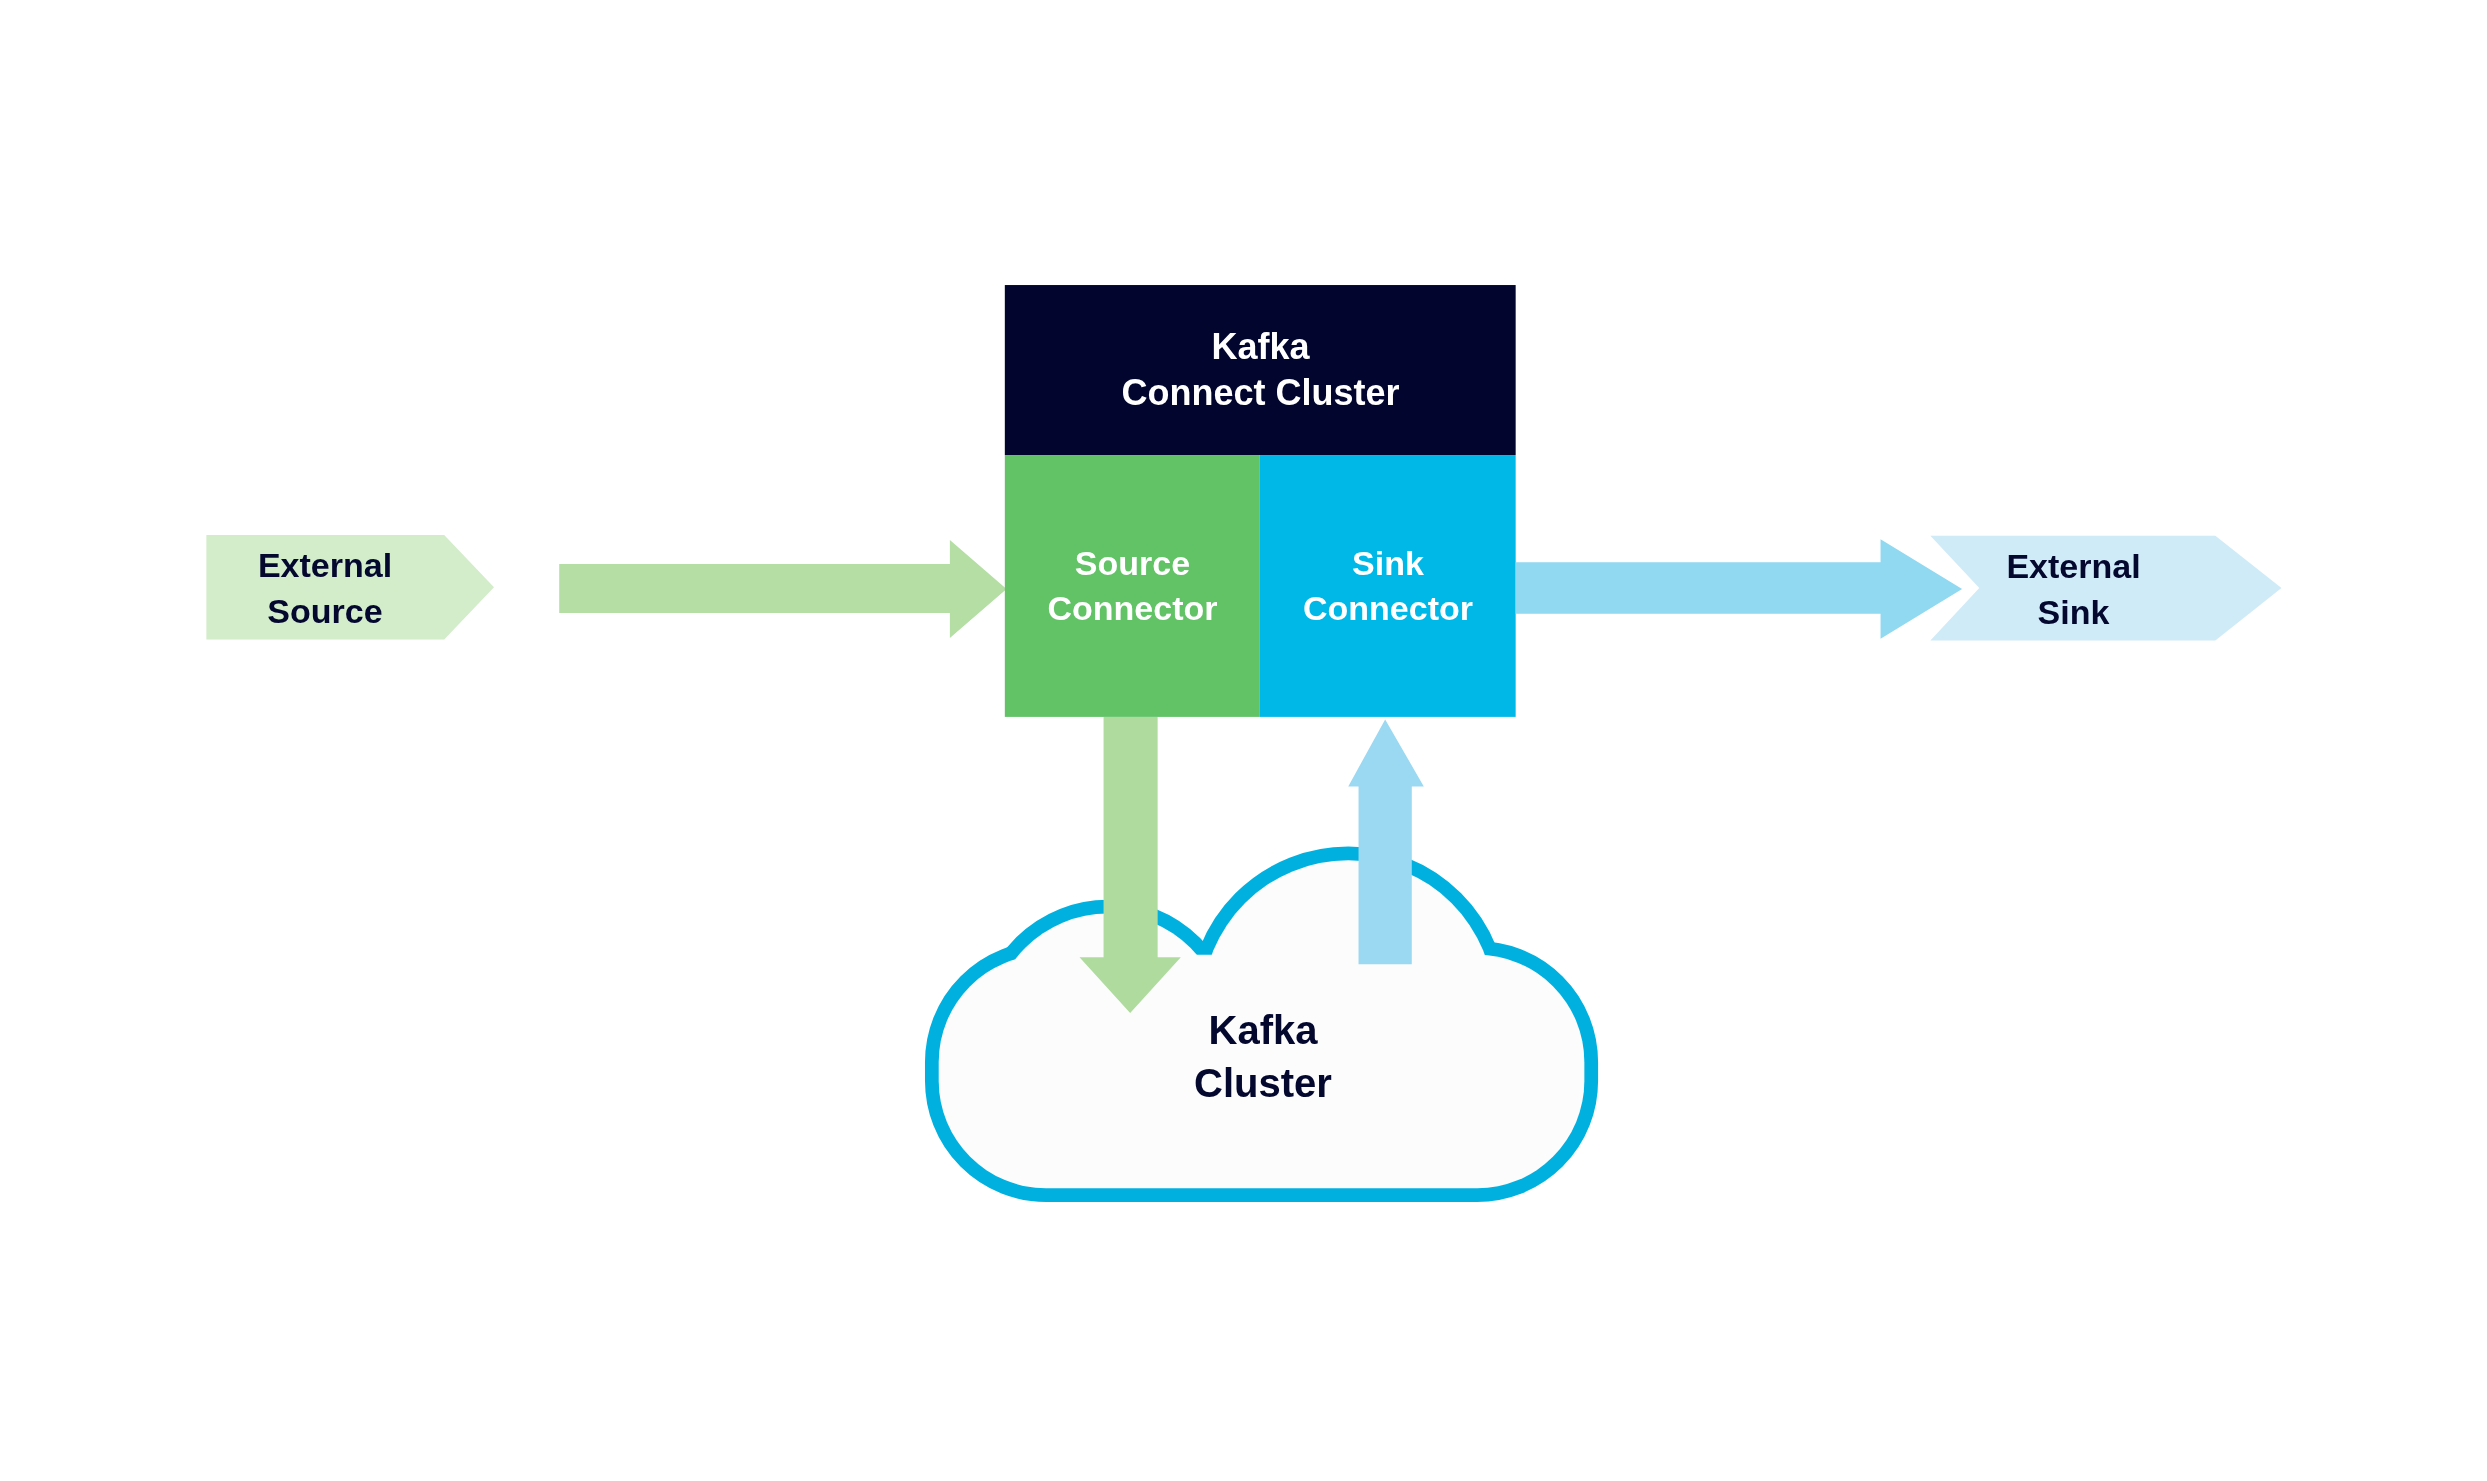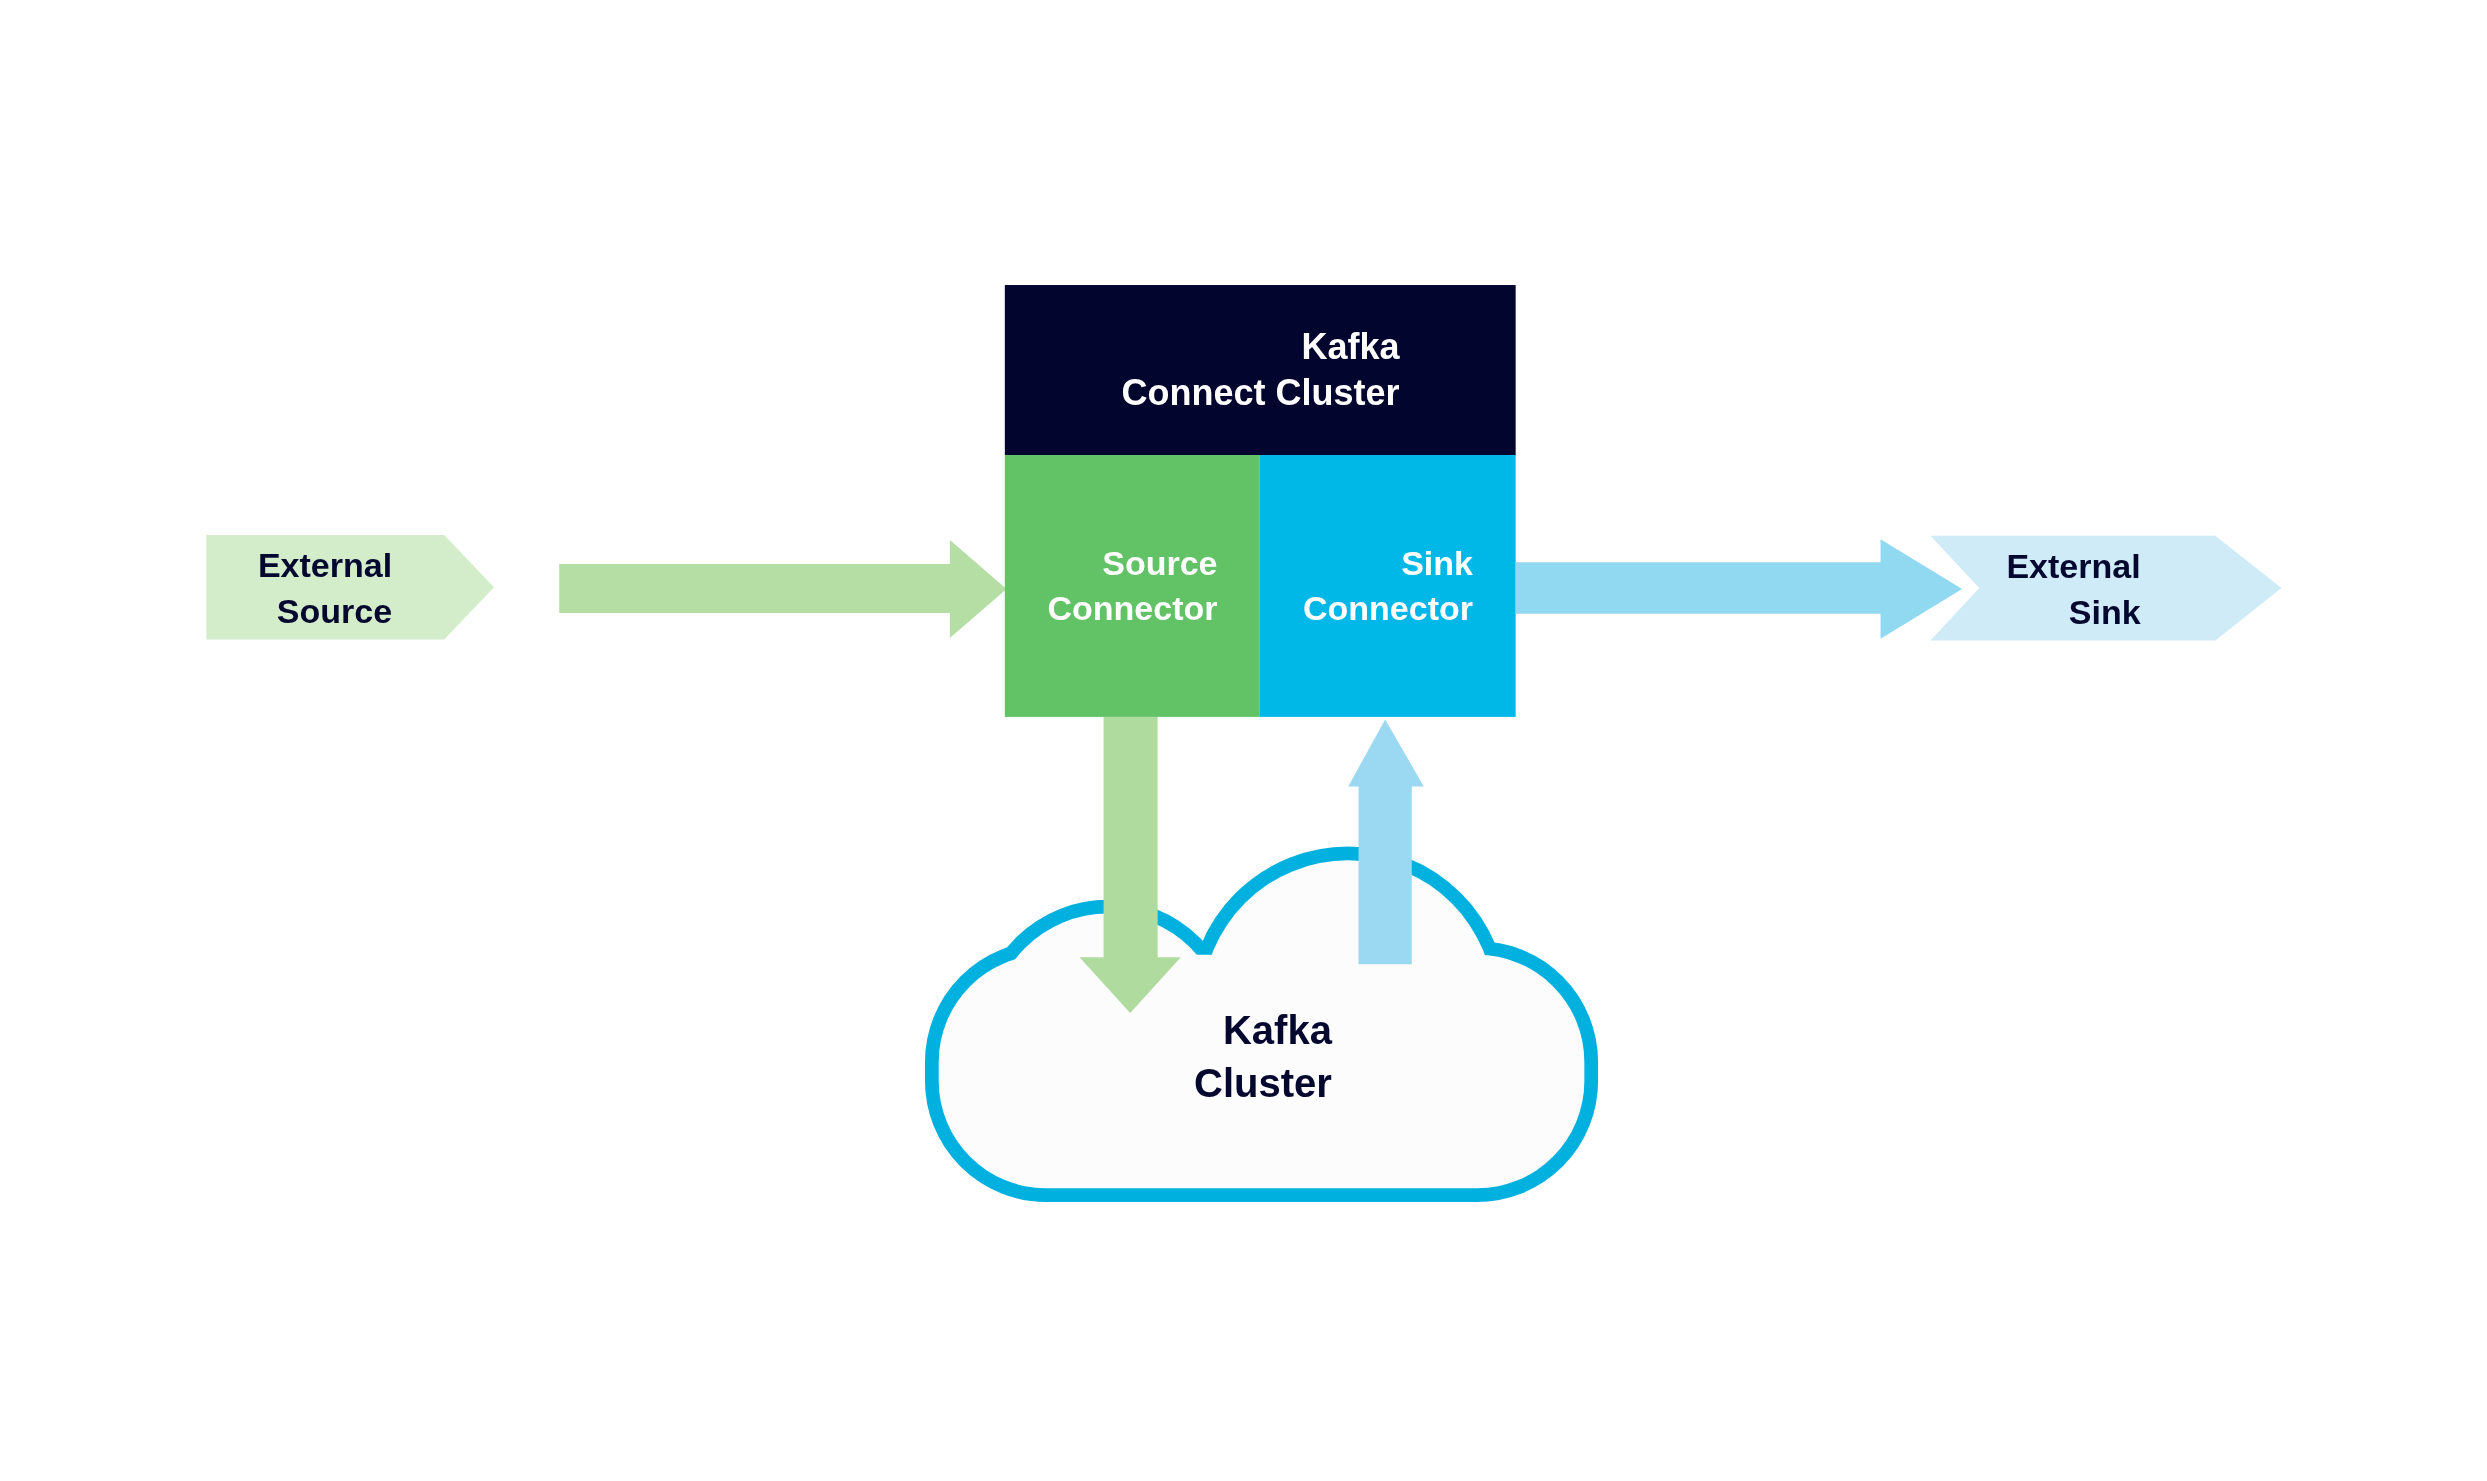--- a/index.html
+++ b/index.html
@@ -10,21 +10,21 @@
     background: var(--background, #ffffff);
     font-family: "Liberation Sans", sans-serif;
     overflow: hidden;
   }
   .shapes { position: absolute; inset: 0; width: 2487px; height: 1481px; }
   .label {
     position: absolute;
     display: flex;
     align-items: center;
     justify-content: center;
-    text-align: right;
+    text-align: center;
     font-weight: bold;
     white-space: pre-line;
     pointer-events: none;
   }
   .lbl-header  { left: 1005px; top: 285px;  width: 511px; height: 170px;
                  font-size: 36px; line-height: 46px; color: #ffffff; }
   .lbl-source  { left: 1005px; top: 455px;  width: 255px; height: 262px;
                  font-size: 34px; line-height: 45px; color: #ffffff; }
   .lbl-sink    { left: 1260px; top: 455px;  width: 256px; height: 262px;
                  font-size: 34px; line-height: 45px; color: #ffffff; }

